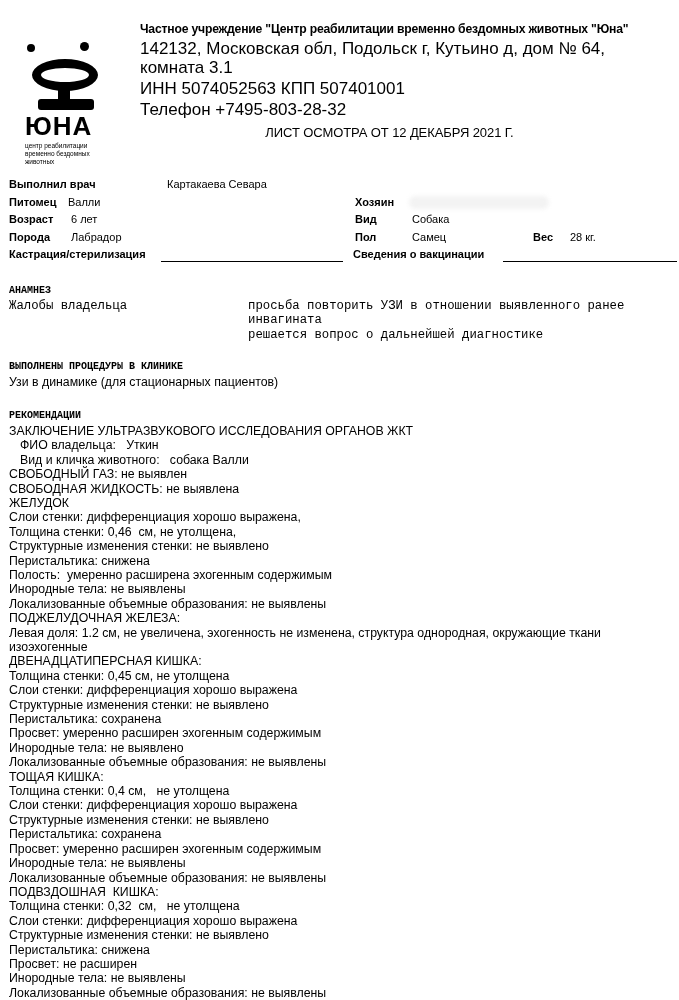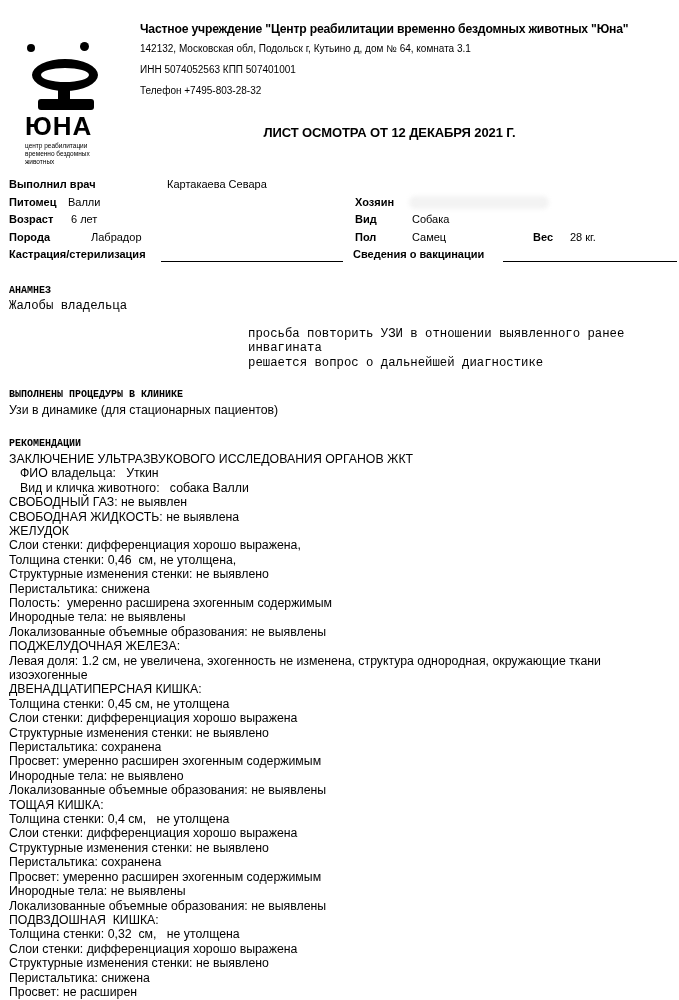--- a/index.html
+++ b/index.html
@@ -17,41 +17,41 @@
   .logo-icon .dot-l{position:absolute;left:2px;top:2px;width:8px;height:8px;background:#000;border-radius:50%;}
   .logo-icon .dot-r{position:absolute;left:55px;top:0;width:9px;height:9px;background:#000;border-radius:50%;}
   .logo-icon .head{position:absolute;left:7px;top:17px;width:66px;height:32px;box-sizing:border-box;border:9px solid #000;border-radius:50%;}
   .logo-icon .neck{position:absolute;left:33px;top:46px;width:12px;height:13px;background:#000;}
   .logo-icon .base{position:absolute;left:13px;top:57px;width:56px;height:11px;background:#000;border-radius:3px;}
   .logo-name{font-size:26px;line-height:24px;font-weight:bold;letter-spacing:1px;margin-top:4px;}
   .logo-tagline{font-size:6.5px;line-height:8px;margin-top:4px;color:#000;}
   
   .header-block{position:absolute;left:140px;top:22px;width:530px;}
   .org-name{font-weight:bold;font-size:12.2px;line-height:15px;letter-spacing:-0.2px;}
-  .org-line{font-size:10px;line-height:19px;margin-top:2px;}
+  .org-line{font-size:17px;line-height:19px;margin-top:2px;}
   .doc-title{
     position:absolute;top:125px;left:0;width:679px;box-sizing:border-box;
     padding-left:100px;text-align:center;
-    font-weight:bold;font-size:13px;letter-spacing:-0.1px;
+    font-weight:normal;font-size:13px;letter-spacing:-0.1px;
   }
   
   .info{position:absolute;left:9px;top:178px;width:661px;font-size:11px;}
   .info .row{position:relative;height:17.6px;}
   .info .lbl{position:absolute;font-weight:bold;white-space:nowrap;}
   .info .val{position:absolute;white-space:nowrap;}
   .u-line{position:absolute;top:2px;height:11px;border-bottom:1.2px solid #000;}
   .redact{position:absolute;background:#f3f3f3;border-radius:6px;filter:blur(2px);}
   
   .sections{position:absolute;left:9px;top:283px;width:662px;font-size:12.3px;line-height:14.4px;}
   .sec-h{font-weight:bold;font-size:10px;line-height:16px;white-space:pre-wrap;font-family:Liberation Mono, monospace;}
   .gap{margin-top:17px;}
   .gap2{margin-top:18px;}
   .complaint-row{display:flex;line-height:14.7px;font-family:Liberation Mono, monospace;}
   .c-label{width:239px;flex:none;white-space:pre-wrap;}
-  .c-val{flex:1;white-space:pre-wrap;margin-top:28px;}
+  .c-val{flex:1;white-space:pre-wrap;}
   .flow-line{line-height:14.7px;white-space:pre-wrap;}
   .lines .line{line-height:14.4px;white-space:pre-wrap;}
   .lines .indent{padding-left:11px;}
 </style>
 </head>
 <body>
 
 <div class="page">
 
   <div class="logo">
@@ -91,21 +91,21 @@
       <span class="lbl" style="left:346px;">Хозяин</span>
     </div>
     <div class="row">
       <span class="lbl" style="left:0;">Возраст</span>
       <span class="val" style="left:62px;">6 лет</span>
       <span class="lbl" style="left:346px;">Вид</span>
       <span class="val" style="left:403px;">Собака</span>
     </div>
     <div class="row">
       <span class="lbl" style="left:0;">Порода</span>
-      <span class="val" style="left:62px;margin-left:20px;">Лабрадор</span>
+      <span class="val" style="left:62px;">Лабрадор</span>
       <span class="lbl" style="left:346px;">Пол</span>
       <span class="val" style="left:403px;">Самец</span>
       <span class="lbl" style="left:524px;">Вес</span>
       <span class="val" style="left:561px;">28 кг.</span>
     </div>
     <div class="row">
       <span class="lbl" style="left:0;">Кастрация/стерилизация</span>
       <span class="u-line" style="left:152px;width:182px;"></span>
       <span class="lbl" style="left:344px;">Сведения о вакцинации</span>
       <span class="u-line" style="left:494px;width:174px;"></span>

